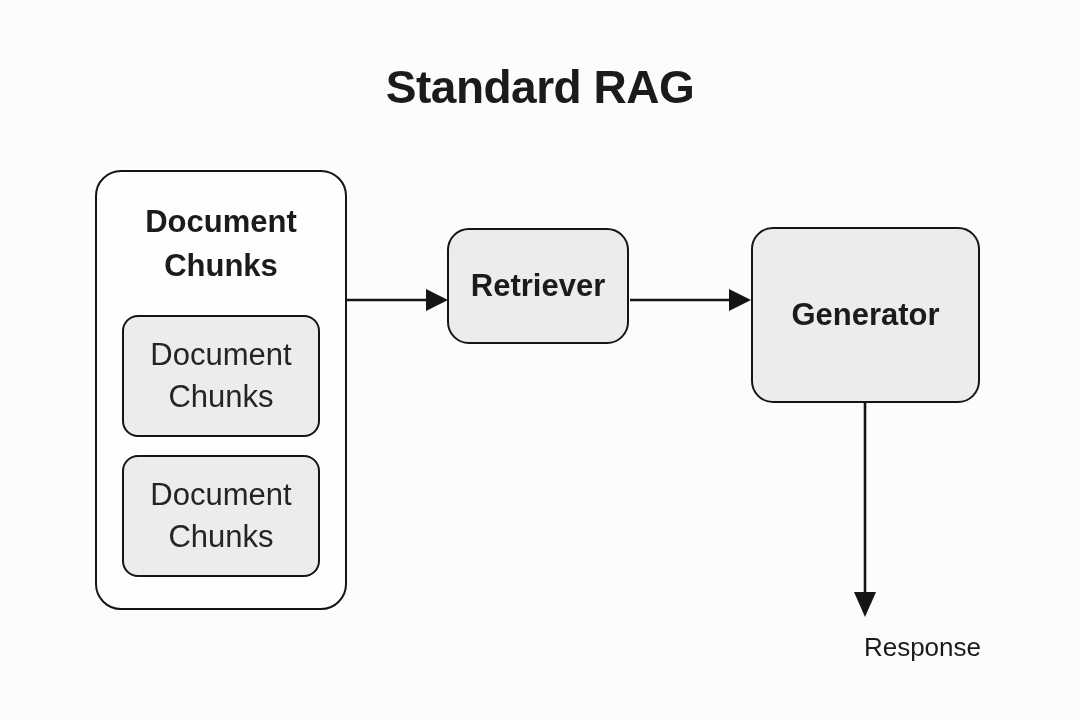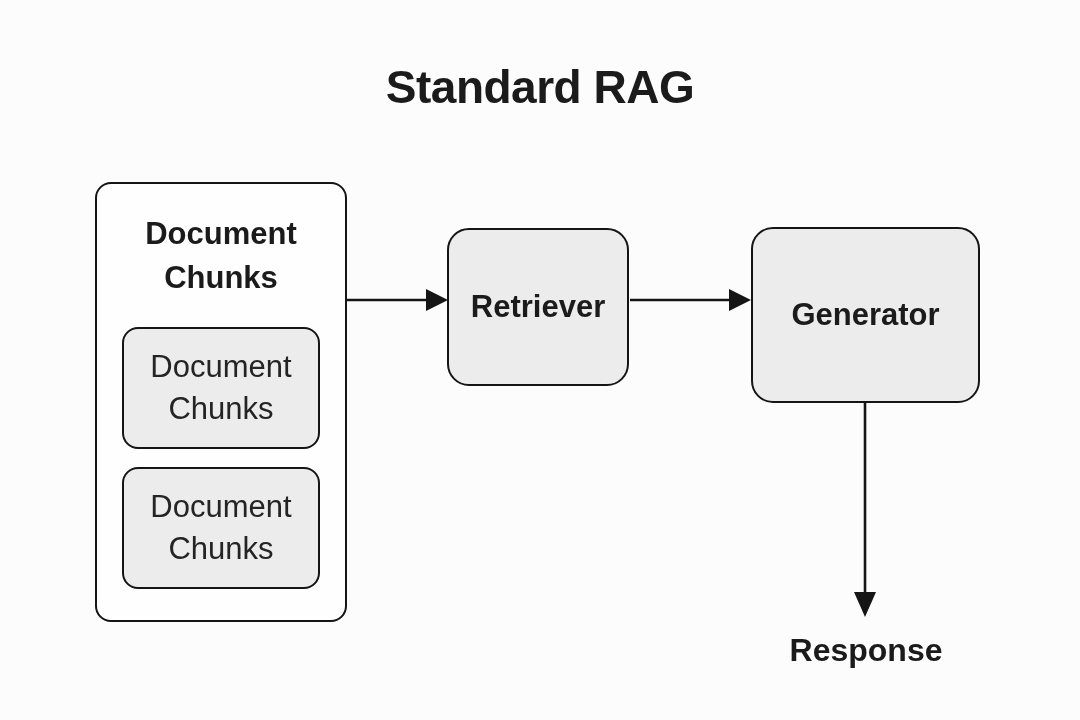--- a/index.html
+++ b/index.html
@@ -24,24 +24,24 @@
     text-align:center;
     font-size:46px;font-weight:700;letter-spacing:-0.5px;
     color:var(--text);
   }
 
   .arrows{position:absolute;inset:0;width:1080px;height:720px;pointer-events:none;}
   .arrows line{stroke:var(--border);stroke-width:2.6px;}
   .arrows polygon{fill:var(--border);stroke:none;}
 
   .container-node{
-    position:absolute;left:95px;top:162px;width:252px;height:440px;
+    position:absolute;left:95px;top:150px;width:252px;height:440px;
     background:var(--surface);
     border:2.5px solid var(--border);
-    border-radius:16px;
+    border-radius:26px;
   }
   .container-label{
     margin-top:28px;
     text-align:center;
     font-size:31px;font-weight:700;line-height:44px;
     color:var(--text);
   }
   .chunk-box{
     position:absolute;left:25px;width:198px;height:122px;
     background:var(--node-fill);
@@ -57,27 +57,27 @@
 
   .node{
     position:absolute;
     background:var(--node-fill);
     border:2.5px solid var(--border);
     border-radius:22px;
     display:flex;align-items:center;justify-content:center;
     font-size:31px;font-weight:700;
     color:var(--text);
   }
-  .node.retriever{left:447px;top:208px;width:182px;height:158px;}
+  .node.retriever{left:447px;top:208px;width:182px;height:116px;}
   .node.generator{left:751px;top:207px;width:229px;height:176px;}
 
   .response-label{
     position:absolute;left:751px;top:612px;width:230px;
-    text-align:center;
-    font-size:32px;font-weight:700;
+    text-align:right;
+    font-size:26px;font-weight:400;
     color:var(--text);
   }
 </style>
 </head>
 <body>
 
 <div class="stage">
 
   <h1 class="diagram-title">Standard RAG</h1>
 

